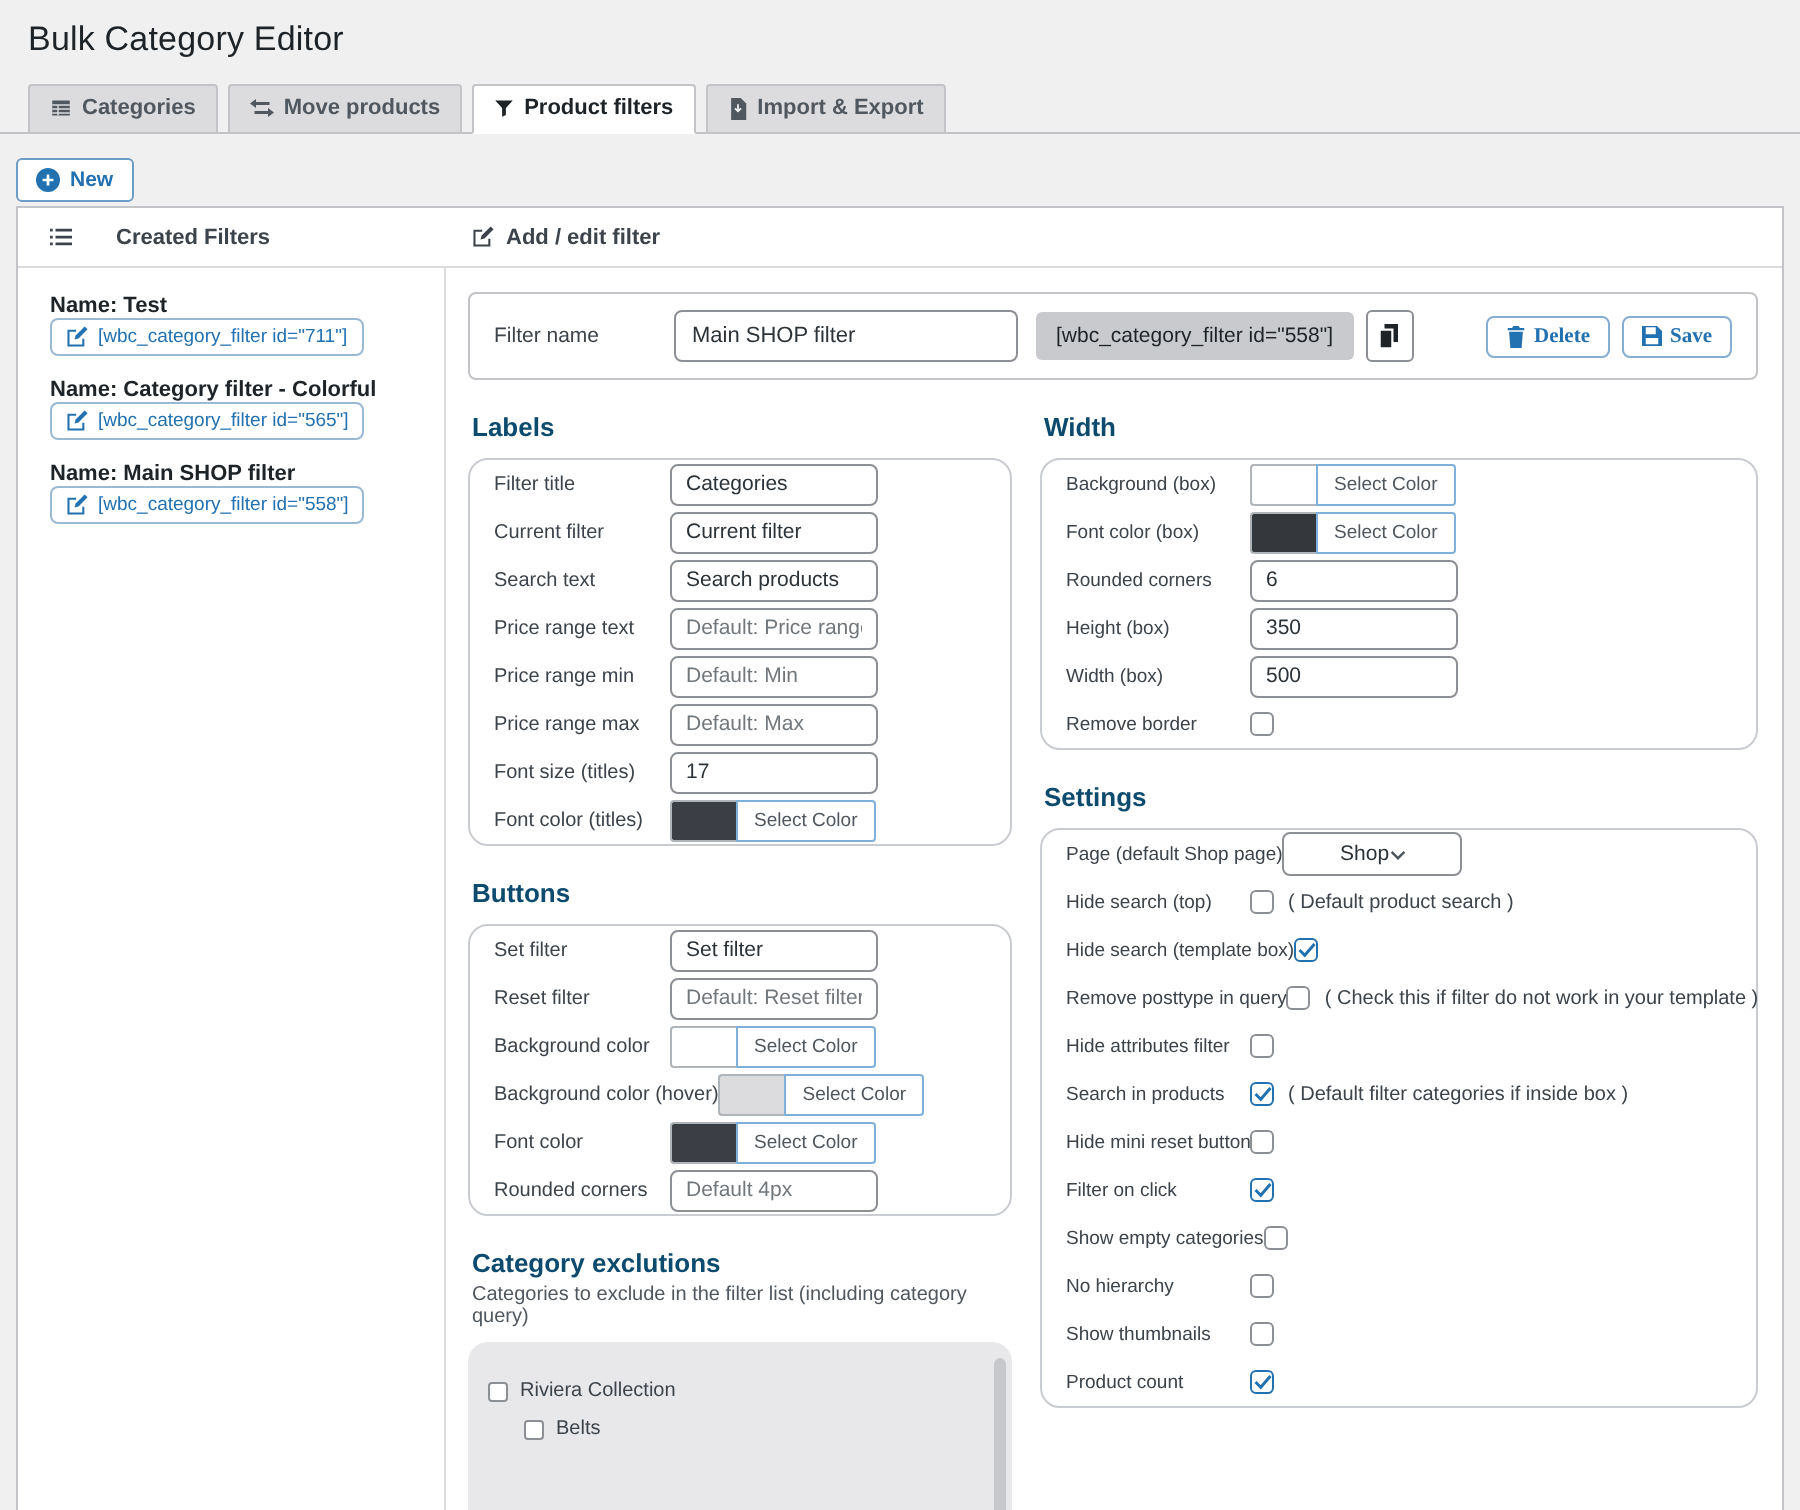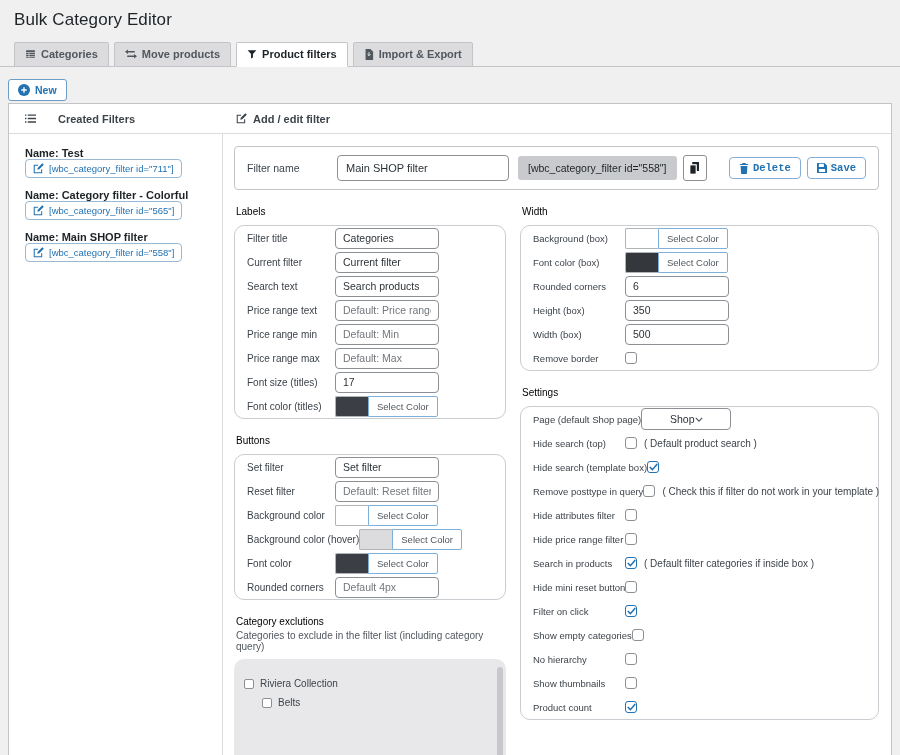--- a/index.html
+++ b/index.html
@@ -38,27 +38,27 @@
 
   
   .right-col{flex:1;padding:12px 12px 0 11px;min-width:0}
 
   .fn-box{border:1px solid #c3c4c7;border-radius:4px;height:44px;display:flex;align-items:center;padding:0 12px}
   .fn-label{width:90px;font-size:10.5px;color:#3c434a}
   .fn-input{width:172px;height:26px;border:1px solid #8c8f94;border-radius:4px;padding:0 8px;font-size:11px;color:#2c3338;font-family:inherit;margin-right:9px}
   .badge{background:#c9cacd;border-radius:3px;padding:6px 10px;font-size:10.5px;color:#1d2327;margin-right:6px;white-space:nowrap}
   .copy-btn{width:24px;height:26px;border:1px solid #8c8f94;border-radius:3px;background:#fff;display:flex;align-items:center;justify-content:center;cursor:pointer;color:#1d2327}
   .fn-actions{margin-left:auto;display:flex;gap:6px}
-  .act-btn{display:inline-flex;align-items:center;gap:4px;border:1px solid #84aed3;border-radius:4px;background:#fff;color:#2271b1;font-size:10.5px;font-weight:700;padding:4px 9px;cursor:pointer;font-family:Liberation Mono, monospace}
+  .act-btn{display:inline-flex;align-items:center;gap:4px;border:1px solid #84aed3;border-radius:4px;background:#fff;color:#2271b1;font-size:10.5px;font-weight:700;padding:4px 9px;cursor:pointer;font-family:Liberation Serif, serif}
   .act-btn .icon{color:#2271b1}
 
   .cols{display:flex;gap:14px}
   .subcol-left{width:272px;min-width:272px}
   .subcol-right{flex:1;min-width:0}
-  h3.section{font-size:10px;font-weight:400;color:#000000;margin:16px 0 8px 2px}
+  h3.section{font-size:13px;font-weight:700;color:#0c4a6e;margin:16px 0 8px 2px}
   .excl-sub{font-size:10px;color:#50575e;margin:-5px 0 7px 2px}
   .panel{border:1px solid #c9ccd0;border-radius:10px;padding:0 12px;background:#fff}
 
   .row{display:flex;align-items:center;height:24px}
   .row .lbl{font-size:10px;color:#3c434a;white-space:nowrap}
   .lrow .lbl{flex:0 0 88px}
   .drow .lbl,.srow .lbl{flex:0 0 92px;font-size:9.5px}
 
   input.txt{width:104px;height:21px;border:1px solid #8c8f94;border-radius:4px;padding:0 7px;font-size:10.5px;color:#2c3338;font-family:inherit;background:#fff}
   input::placeholder{color:#72777c;opacity:1}
@@ -381,24 +381,20 @@
                 <div class="row srow">
                   <span class="lbl">Remove posttype in query</span>
                   <span class="cb"></span>
                   <span class="hint">( Check this if filter do not work in your template )</span>
                 </div>
                 <div class="row srow">
                   <span class="lbl">Hide attributes filter</span>
                   <span class="cb"></span>
                 </div>
                 <div class="row srow">
-                  <span class="lbl">Hide price range filter</span>
-                  <span class="cb"></span>
-                </div>
-                <div class="row srow">
                   <span class="lbl">Search in products</span>
                   <span class="cb checked">
                     <svg width="9" height="8" viewBox="0 0 12 10" fill="none" stroke="#2271b1" stroke-width="2">
                       <path d="M1 5l3.5 3.5L11 1"></path>
                     </svg>
                   </span>
                   <span class="hint">( Default filter categories if inside box )</span>
                 </div>
                 <div class="row srow">
                   <span class="lbl">Hide mini reset button</span>

